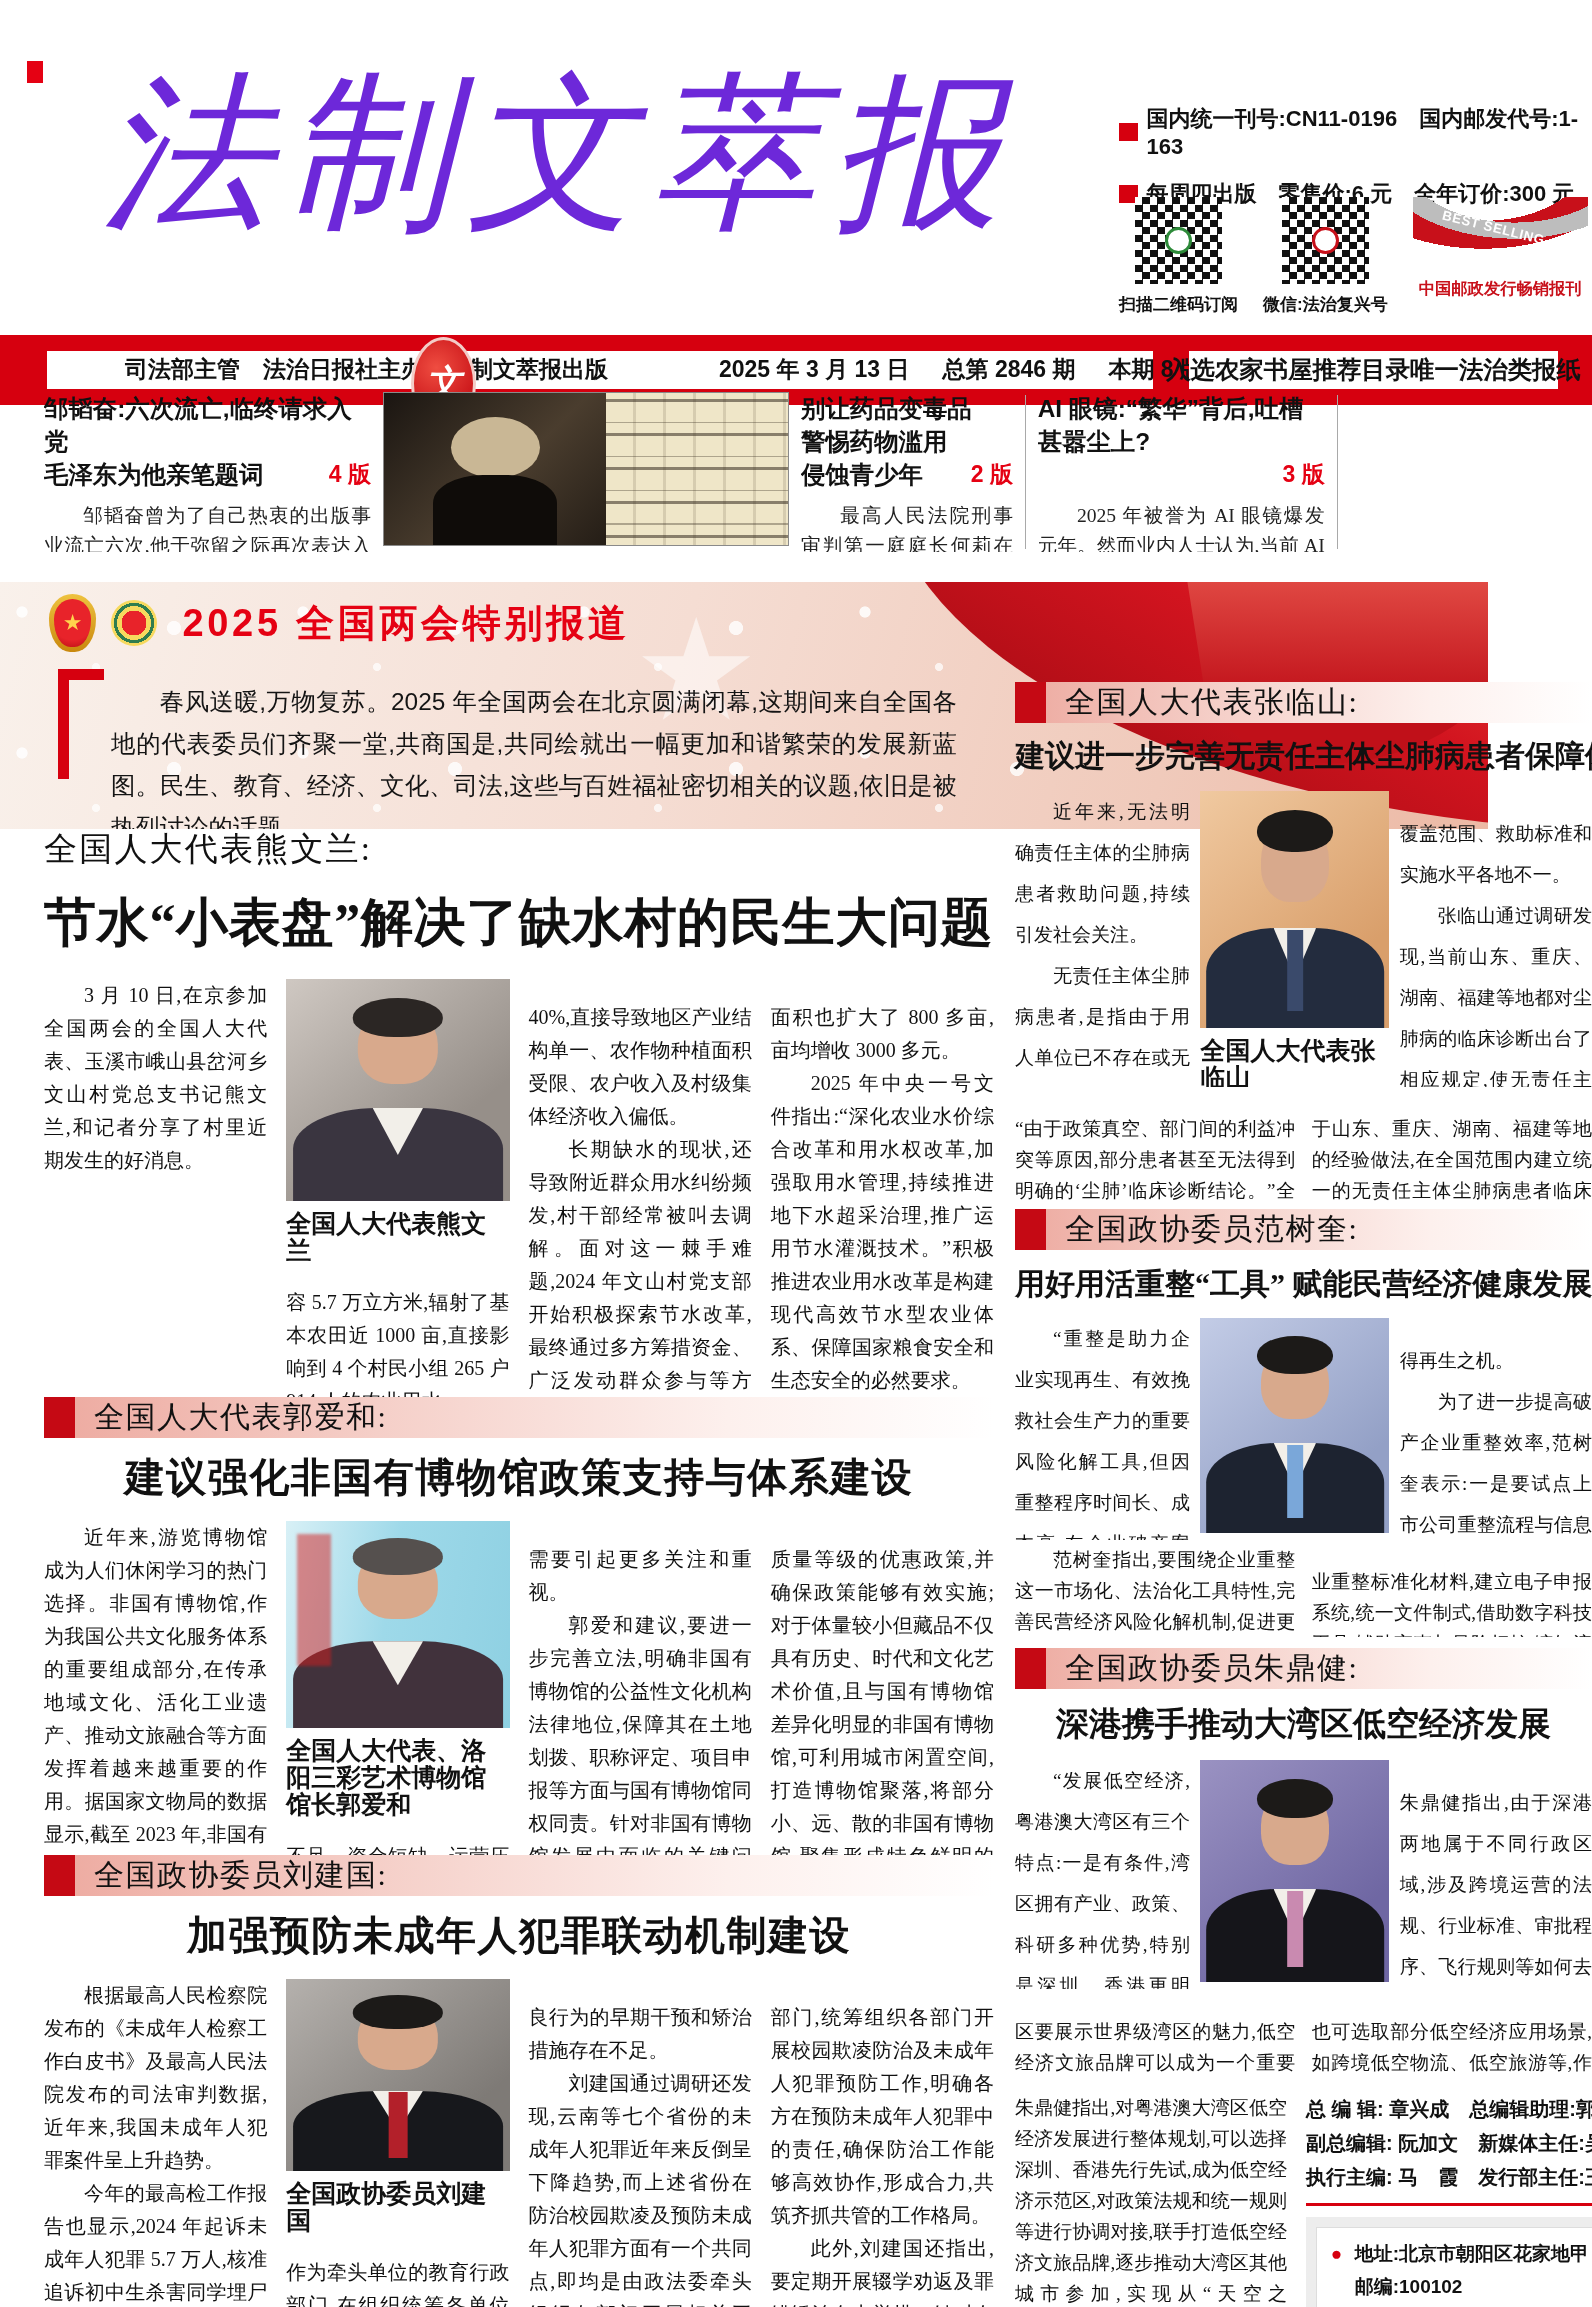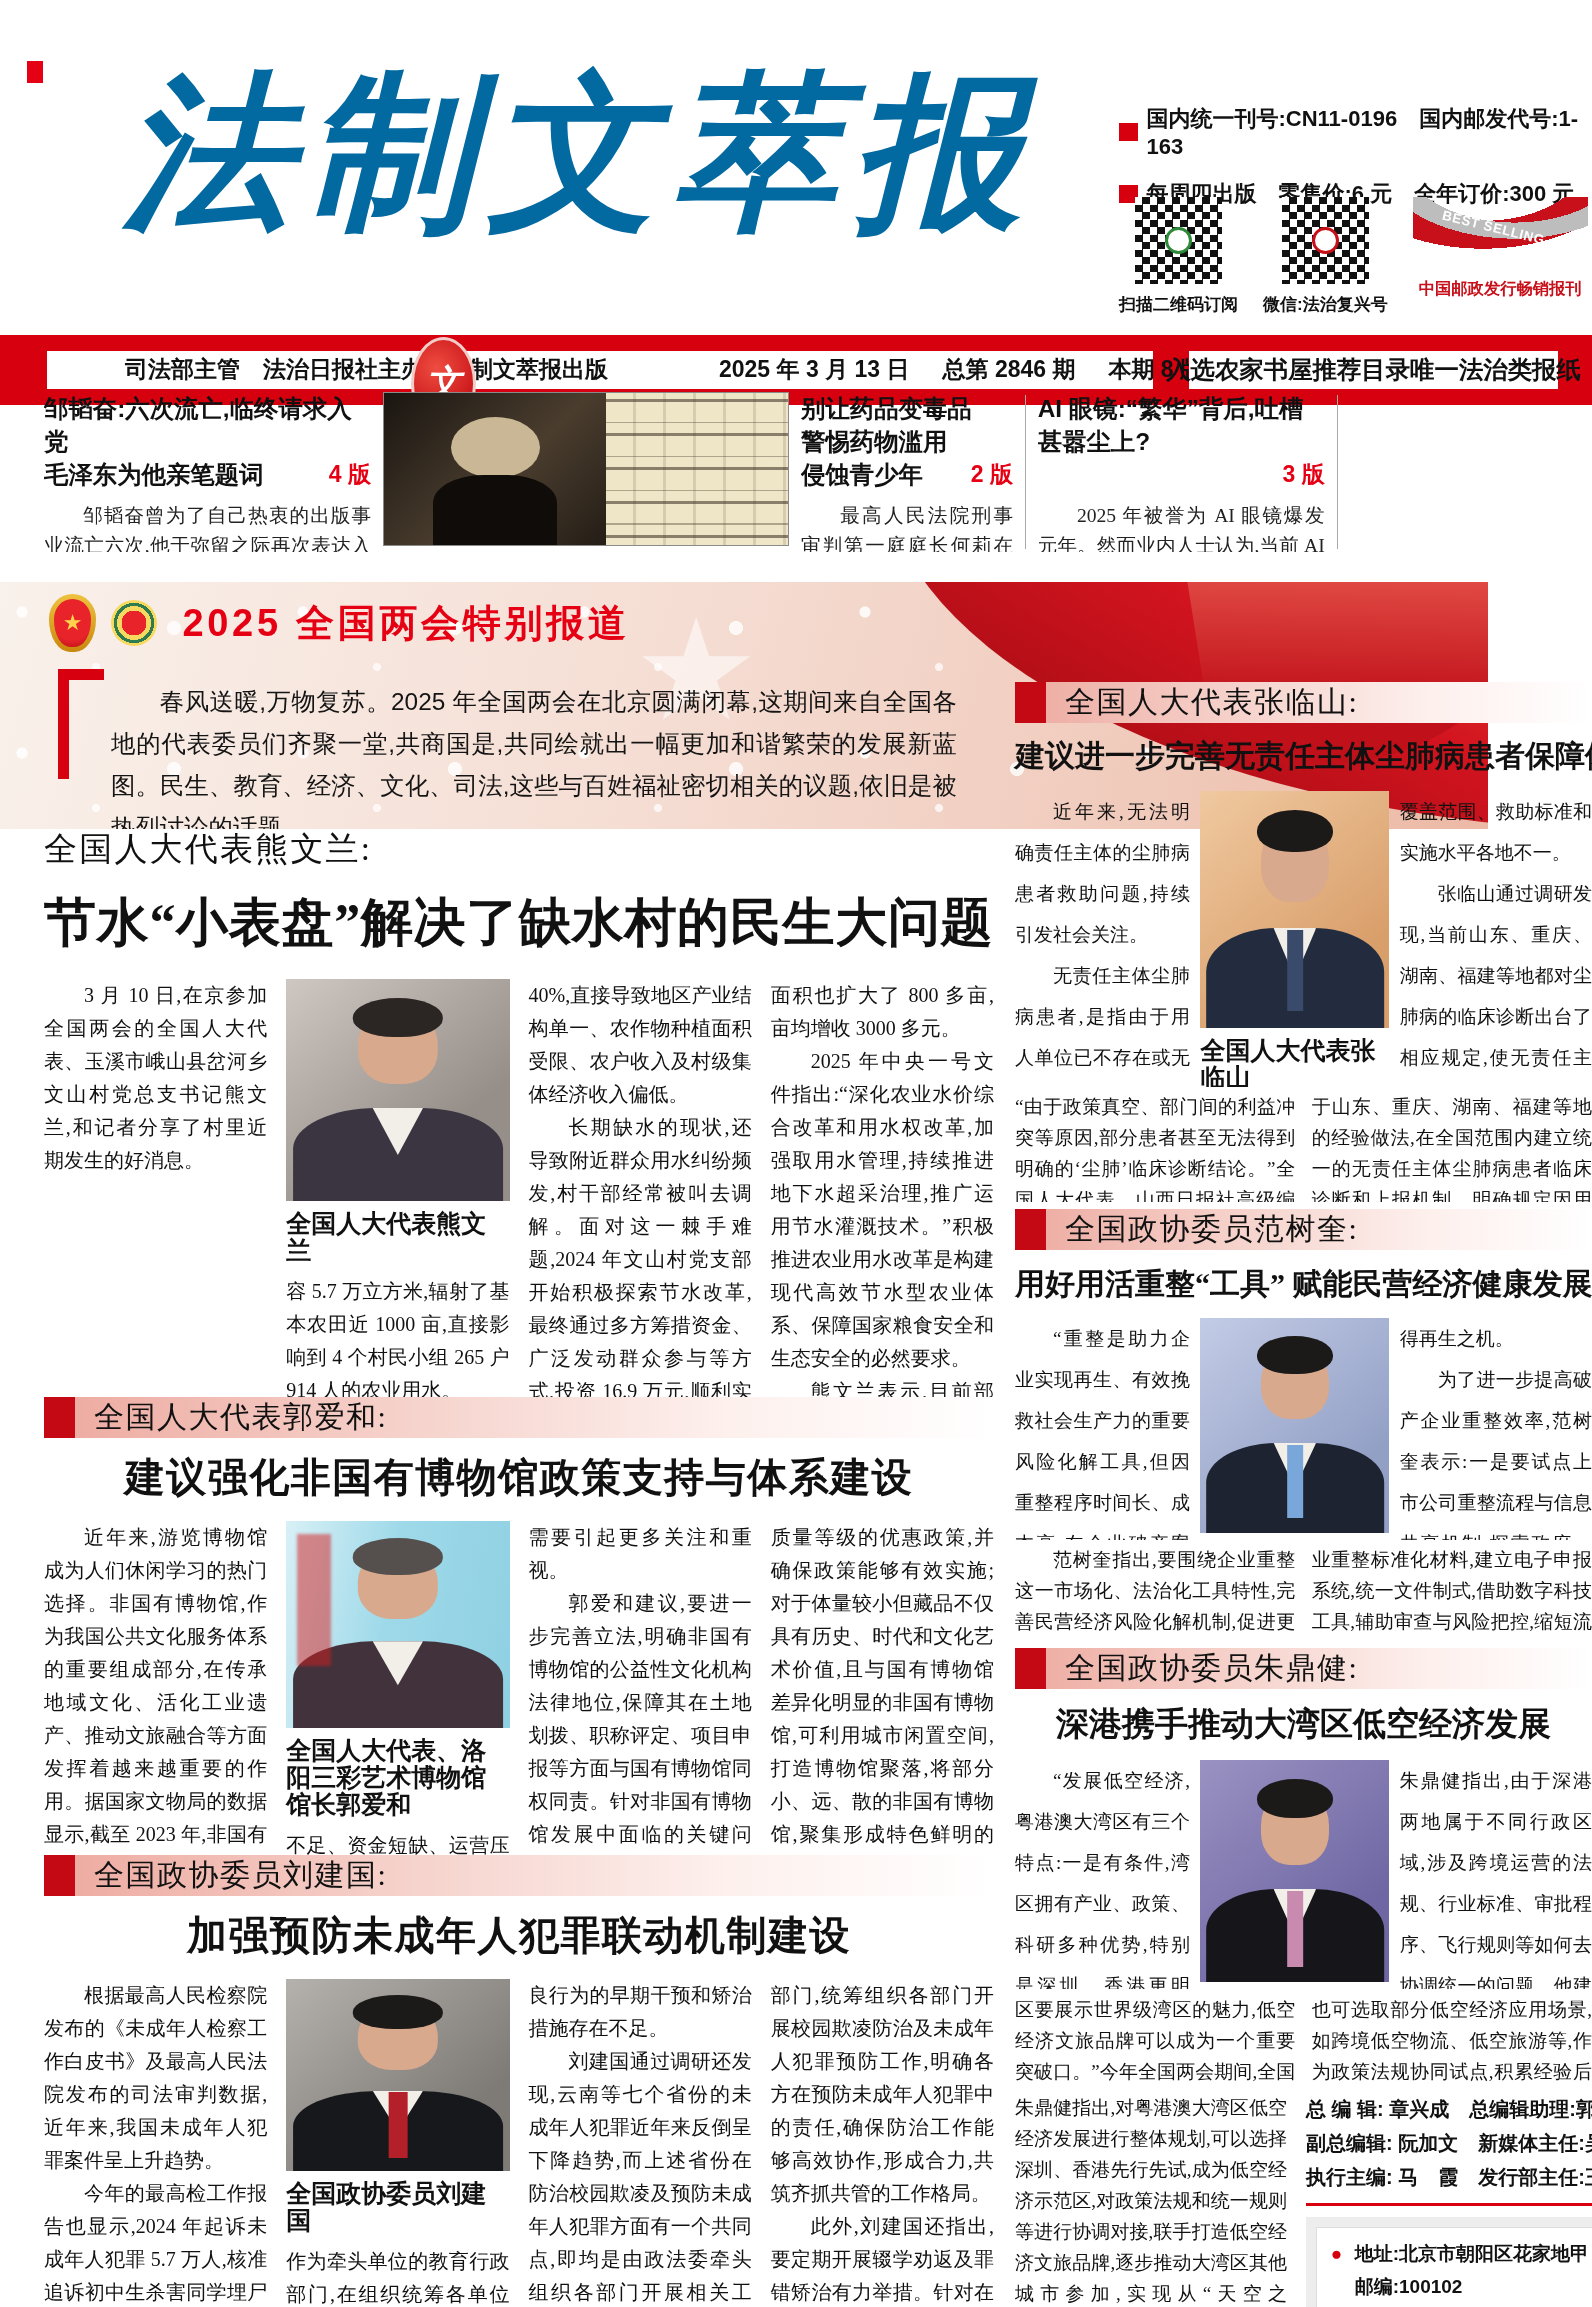--- a/index.html
+++ b/index.html
@@ -2,22 +2,22 @@
 <html style="font-size:12px"><head>
 <meta charset="utf-8">
 <style>
   html,body{margin:0;padding:0;background:#e9e9e9;}
   .page{position:relative;width:1593px;height:2307px;background:#fff;overflow:hidden;
         font-family:"Liberation Serif","DejaVu Serif",serif;color:#111;}
   p{margin:0;}
 
   
   .corner-mark{position:absolute;left:27px;top:61px;width:16.3px;height:22px;background:#e50113;}
-  .masthead-title{position:absolute;left:123px;top:36px;font-size:169px;line-height:1.4;
-     font-weight:700;font-style:italic;color:#0369a1;letter-spacing:13.3px;white-space:nowrap;}
+  .masthead-title{position:absolute;left:102px;top:36px;font-size:169px;line-height:1.4;
+     font-weight:400;font-style:italic;color:#6d28d9;letter-spacing:13.3px;white-space:nowrap;}
   .pub-info{position:absolute;left:1119px;top:104px;width:469px;
      font-family:"Liberation Sans",sans-serif;font-weight:700;font-size:22px;}
   .pub-line{margin-bottom:19px;display:flex;align-items:center;}
   .sq{display:inline-block;width:18.5px;height:18.5px;background:#d6000f;margin-right:9px;flex:none;}
   .qr-row{position:absolute;left:1119px;top:197px;width:474px;display:flex;gap:25px;align-items:flex-start;}
   .qr-wrap{text-align:center;}
   .qr{width:87px;height:87px;margin:0 auto;position:relative;
       background:conic-gradient(#111 25%,#fff 0 50%,#111 0 75%,#fff 0) 0 0/15px 15px;}
   .qr::after{content:"";position:absolute;inset:30px;background:#fff;border-radius:50%;border:3.7px solid var(--lg,#2e8b3a);}
   .qr-cap{font-family:"Liberation Sans",sans-serif;font-weight:700;font-size:17px;margin-top:9px;white-space:nowrap;}
@@ -97,21 +97,21 @@
      text-indent:2em;text-align:justify;color:#141414;}
 
   
   .kicker-bar{position:relative;height:41px;display:flex;align-items:center;
      background:linear-gradient(90deg,#eda99f 0%,#f5cfc8 35%,#fdf0ed 72%,#fff 100%);}
   .kicker-bar::before{content:"";width:31px;height:41px;background:#c50914;margin-right:19px;flex:none;}
   .kicker-text{font-size:30px;letter-spacing:1.5px;white-space:nowrap;}
   .cols4{display:flex;gap:19px;margin-top:21px;text-align:justify;overflow:hidden;}
   .ncol{flex:1;font-size:20px;line-height:33px;}
   .ncol p,.rz p,.c p{text-indent:2em;}
-  .cont p:first-child{text-indent:0;}
+  .cont p:first-child{text-indent:0;margin-top:22px;}
   .photo{position:relative;overflow:hidden;width:100%;}
   .photo .head{position:absolute;left:50%;top:13%;width:36%;height:34%;transform:translateX(-50%);
      background:var(--skin,#d8a98c);border-radius:48% 48% 42% 42%;}
   .photo .head::before{content:"";position:absolute;left:-6%;right:-6%;top:-14%;height:52%;
      background:var(--hair,#1c1a18);border-radius:50% 50% 46% 46%;}
   .photo .bod{position:absolute;left:50%;bottom:-4%;width:94%;height:46%;transform:translateX(-50%);
      background:var(--suit,#20242e);border-radius:40% 40% 0 0;}
   .photo .bod::before{content:"";position:absolute;left:50%;top:0;width:24%;height:46%;transform:translateX(-50%);
      background:#f2efe9;clip-path:polygon(0 0,100% 0,50% 100%);}
   .photo .bod::after{content:"";position:absolute;left:50%;top:2%;width:9%;height:74%;transform:translateX(-50%);

